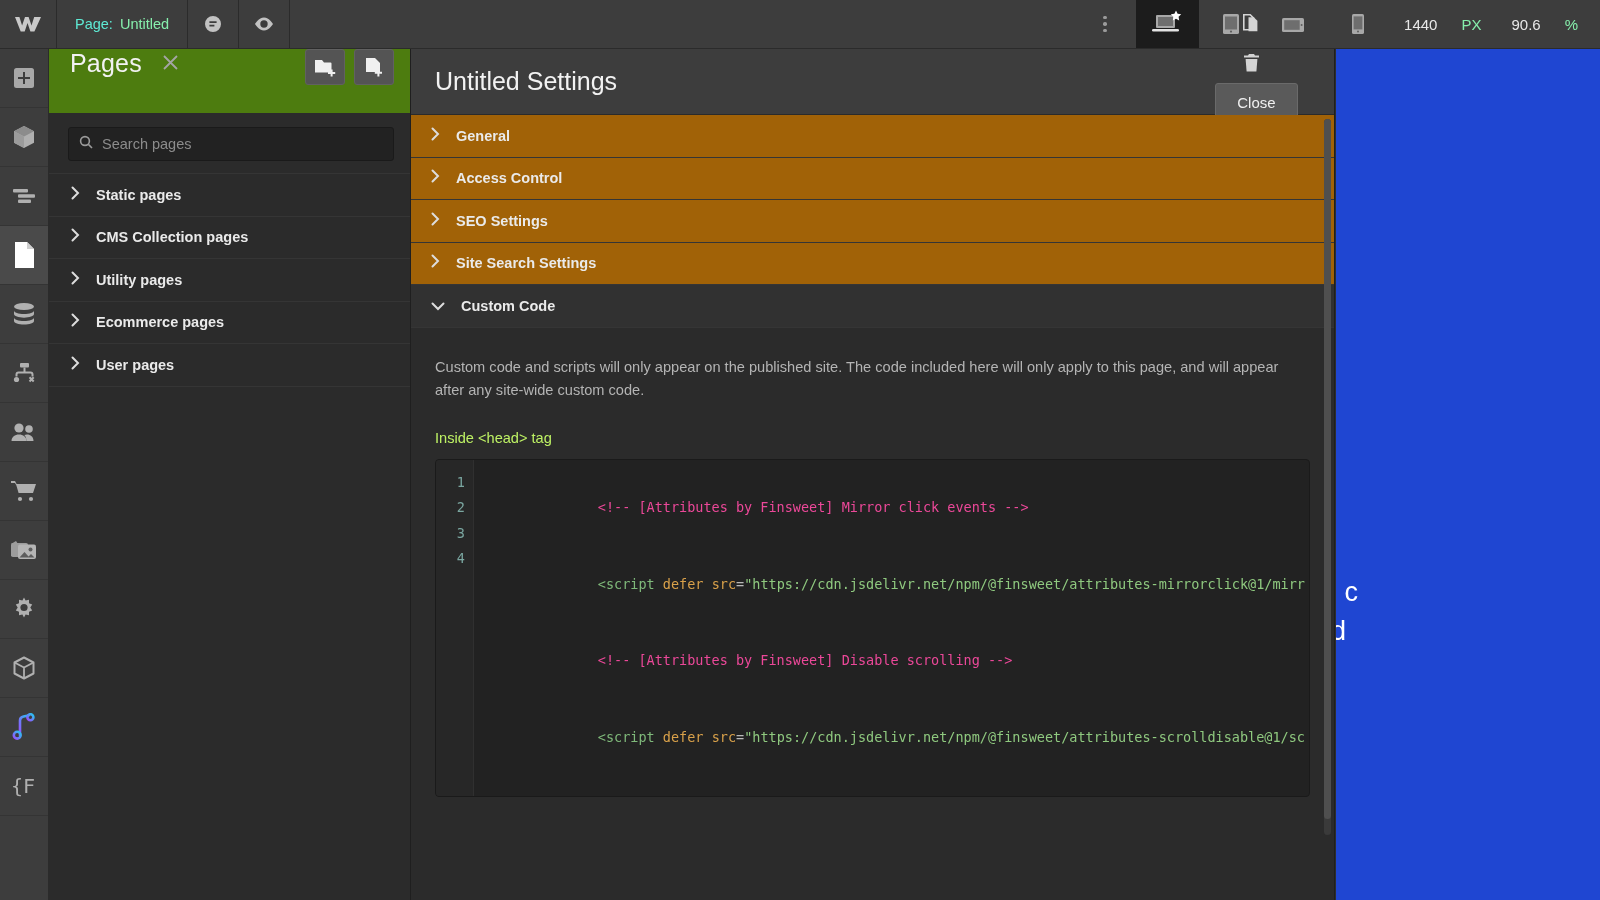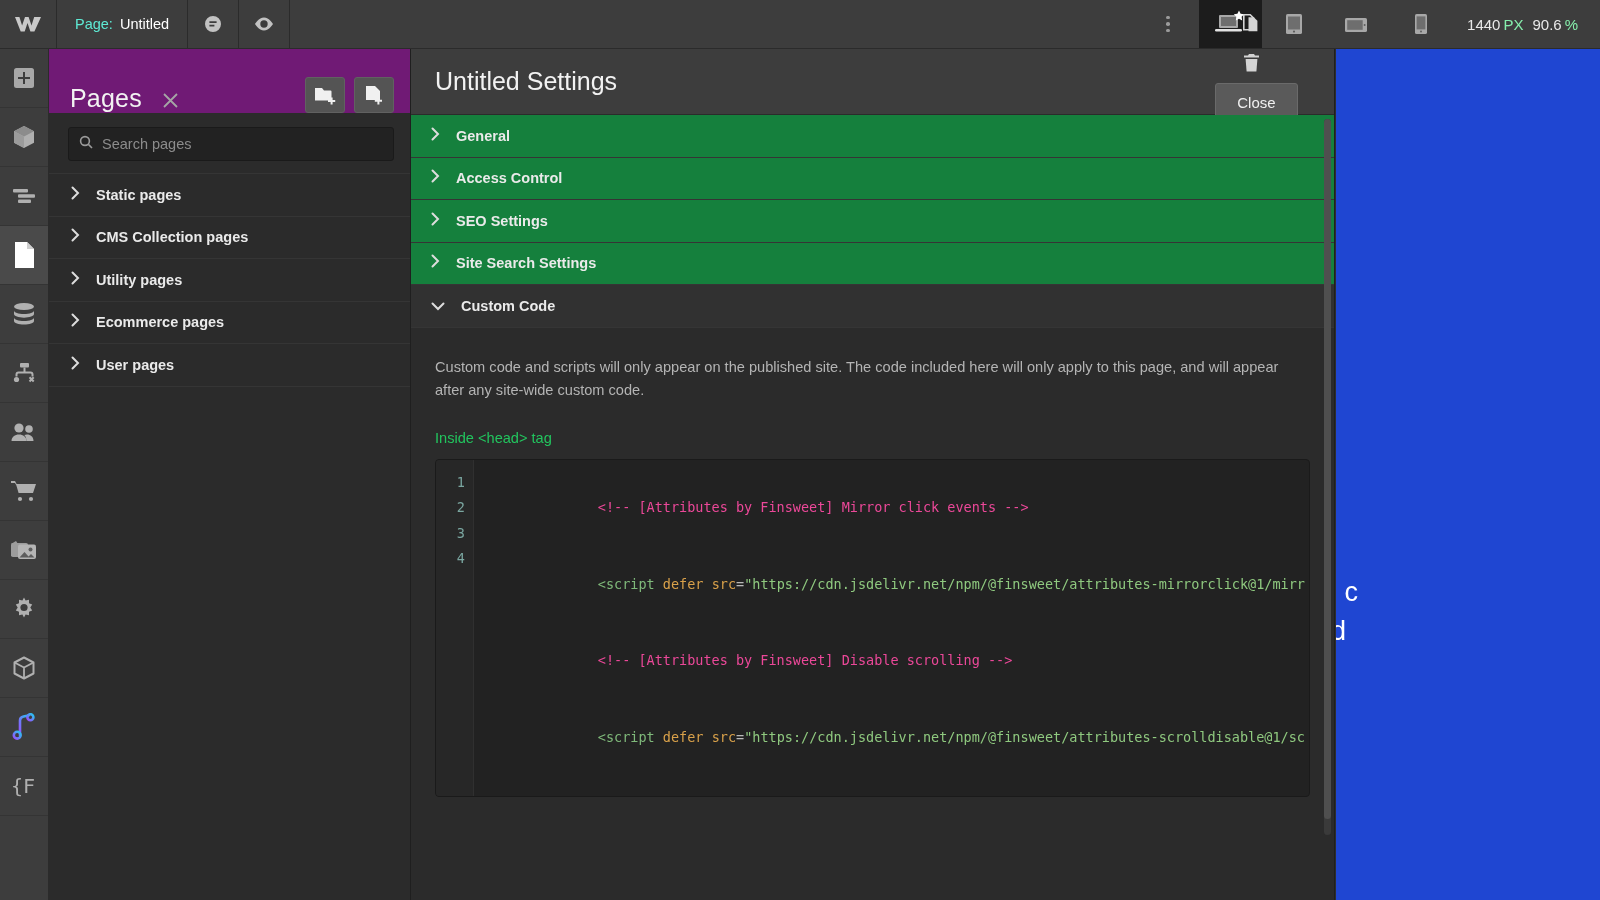--- a/index.html
+++ b/index.html
@@ -18,31 +18,31 @@
     border-bottom: 1px solid #2b2b2b;
   }
   .tb-cell {
     display: flex; align-items: center; justify-content: center;
     border-right: 1px solid #2b2b2b; position: relative;
   }
   .tb-logo { width: 57px; }
   .tb-logo svg { display: block; }
   .tb-page { padding: 0 18px; gap: 7px; font-size: 14.5px; }
   .tb-page .lbl { color: #5eead4; }
-  .tb-page .val { color: #ffffff; }
+  .tb-page .val { color: #86efac; }
   .tb-icon { width: 51px; }
   .tb-spacer { flex: 1; border-right: none; }
   .tb-kebab { width: 62px; border-right: none; }
   .tb-kebab .dot { width: 3.5px; height: 3.5px; border-radius: 50%; background: #9b9b9b; margin: 1.6px 0; }
   .tb-bp {
     width: 63px; border-right: none; cursor: pointer;
   }
   .tb-bp.active { background: #1c1c1c; }
   .tb-zoom {
-    display: flex; align-items: center; gap: 3px;
+    display: flex; align-items: center; gap: 24px;
     padding: 0 22px 0 16px; border-right: none; font-size: 15px;
   }
   .tb-zoom .num { color: #e8e8e8; }
   .tb-zoom .unit { color: #86efac; }
 
   
   .rail {
     position: absolute; top: 49px; left: 0; width: 49px; height: 851px;
     background: #3d3d3d; border-right: 1px solid #2b2b2b;
     display: flex; flex-direction: column;
@@ -53,22 +53,22 @@
   }
   .rail-item.active { background: #4a4a4a; }
   .rail-item svg { display: block; }
 
   
   .pages-panel {
     position: absolute; top: 49px; left: 49px; width: 362px; height: 851px;
     background: #2b2b2b; border-right: 1px solid #1f1f1f;
   }
   .pages-head {
-    height: 65px; display: flex; align-items: flex-end; padding: 0 16px 0 21px;
-    background: #701a75; border-bottom: 1px solid #2b2b2b;
+    height: 65px; display: flex; align-items: flex-start; padding: 0 16px 0 21px;
+    background: #4d7c0f; border-bottom: 1px solid #2b2b2b;
   }
   .pages-title { font-size: 25px; color: #f2f2f2; font-weight: 400; letter-spacing: .2px; }
   .pages-close {
     margin-left: 16px; width: 26px; height: 26px; display: flex;
     align-items: center; justify-content: center; cursor: pointer;
   }
   .pages-head-actions { margin-left: auto; display: flex; gap: 9px; }
   .icon-btn {
     width: 40px; height: 36px; background: #545454; border: 1px solid #616161;
     border-radius: 3px; display: flex; align-items: center; justify-content: center;
@@ -125,30 +125,30 @@
   .btn-save-caret {
     width: 36px; background: #1b7fe3; border-left: 1px solid #1568bb;
     border-radius: 0 3px 3px 0; display: flex; align-items: center;
     justify-content: center; cursor: pointer;
   }
   .modal-body { flex: 1; position: relative; overflow: hidden; }
   .sections { background: #2b2b2b; }
   .section-row {
     height: 42.5px; display: flex; align-items: center; gap: 16px;
     padding-left: 20px; border-bottom: 1px solid #353535; cursor: pointer;
-    background: #15803d;
+    background: #a16207;
   }
   .section-row .sname { font-size: 14.5px; color: #eaeaea; font-weight: bold; }
   .section-row.open { background: #313131; }
 
   .cc-content { padding: 28px 24px 0 24px; }
   .cc-desc {
     font-size: 14.6px; line-height: 1.62; color: #b4b4b4; max-width: 858px;
   }
-  .cc-sublabel { margin-top: 27px; font-size: 14.6px; color: #22c55e; }
+  .cc-sublabel { margin-top: 27px; font-size: 14.6px; color: #bef264; }
 
   
   .editor {
     margin-top: 13px; height: 338px; background: #222; border: 1px solid #1a1a1a;
     border-radius: 4px; display: flex; overflow: hidden; position: relative;
   }
   .gutter {
     width: 38px; flex: none; background: #272727; padding-top: 10px;
     text-align: right; border-right: 1px solid #303030;
   }

